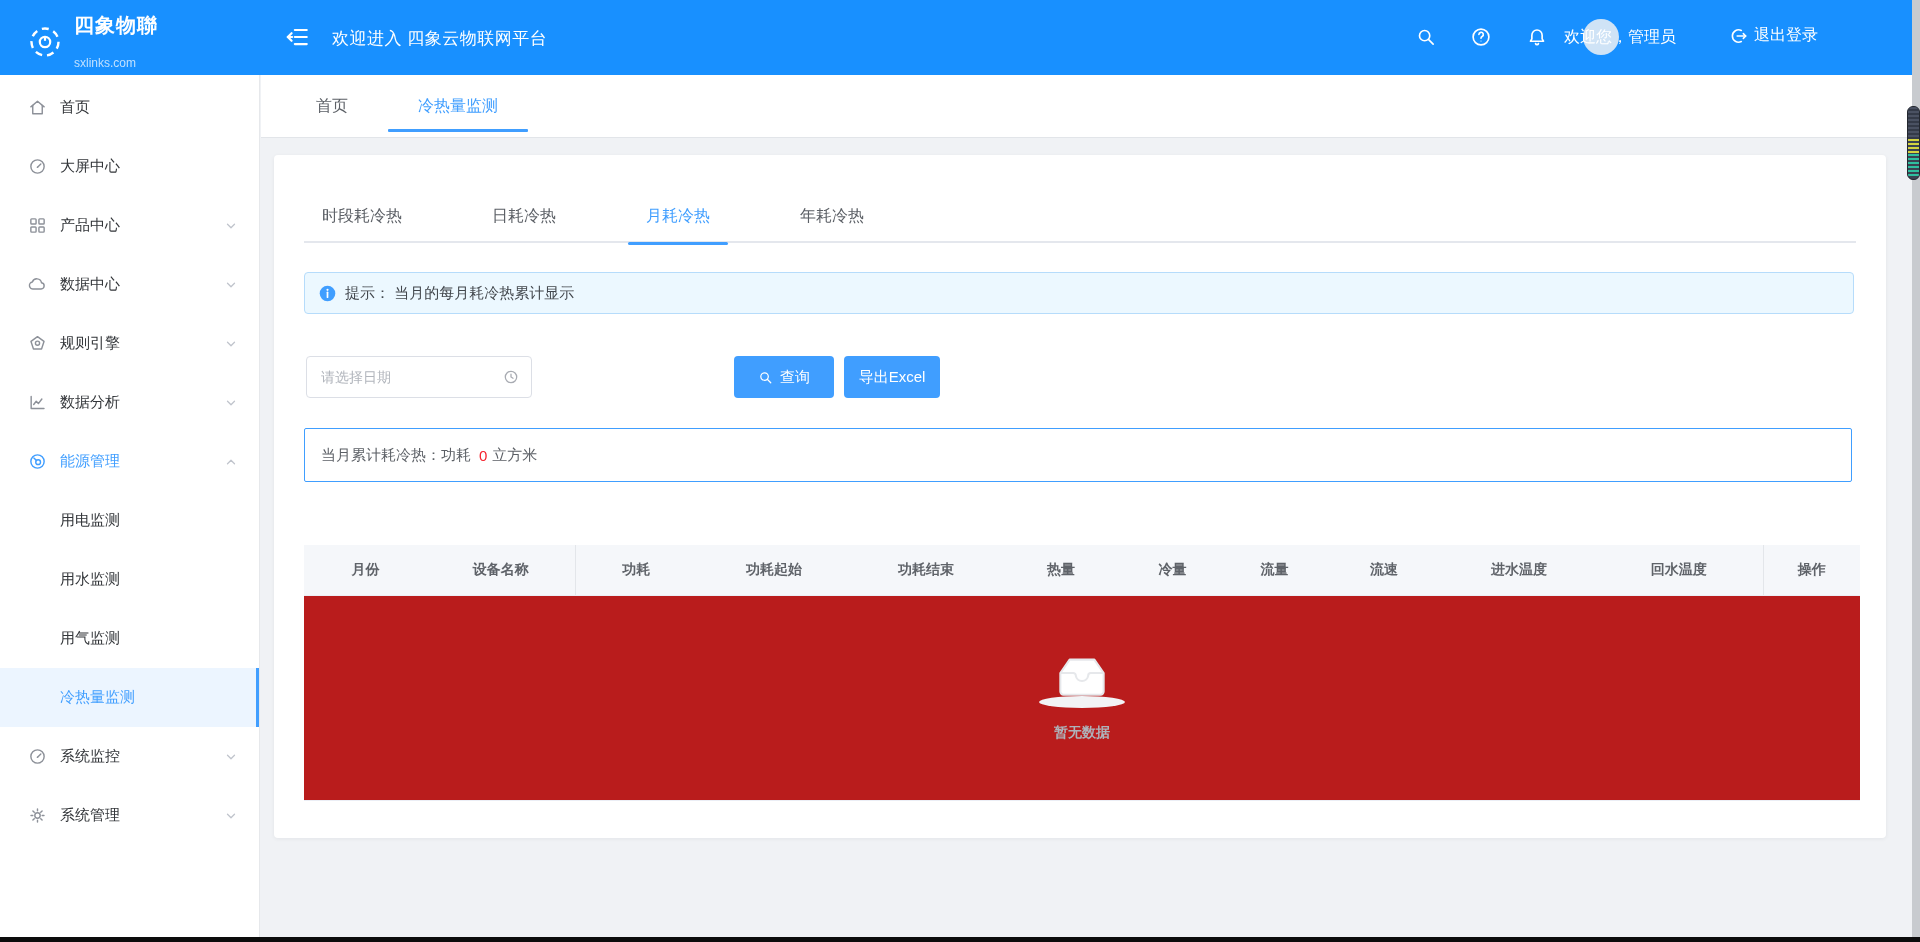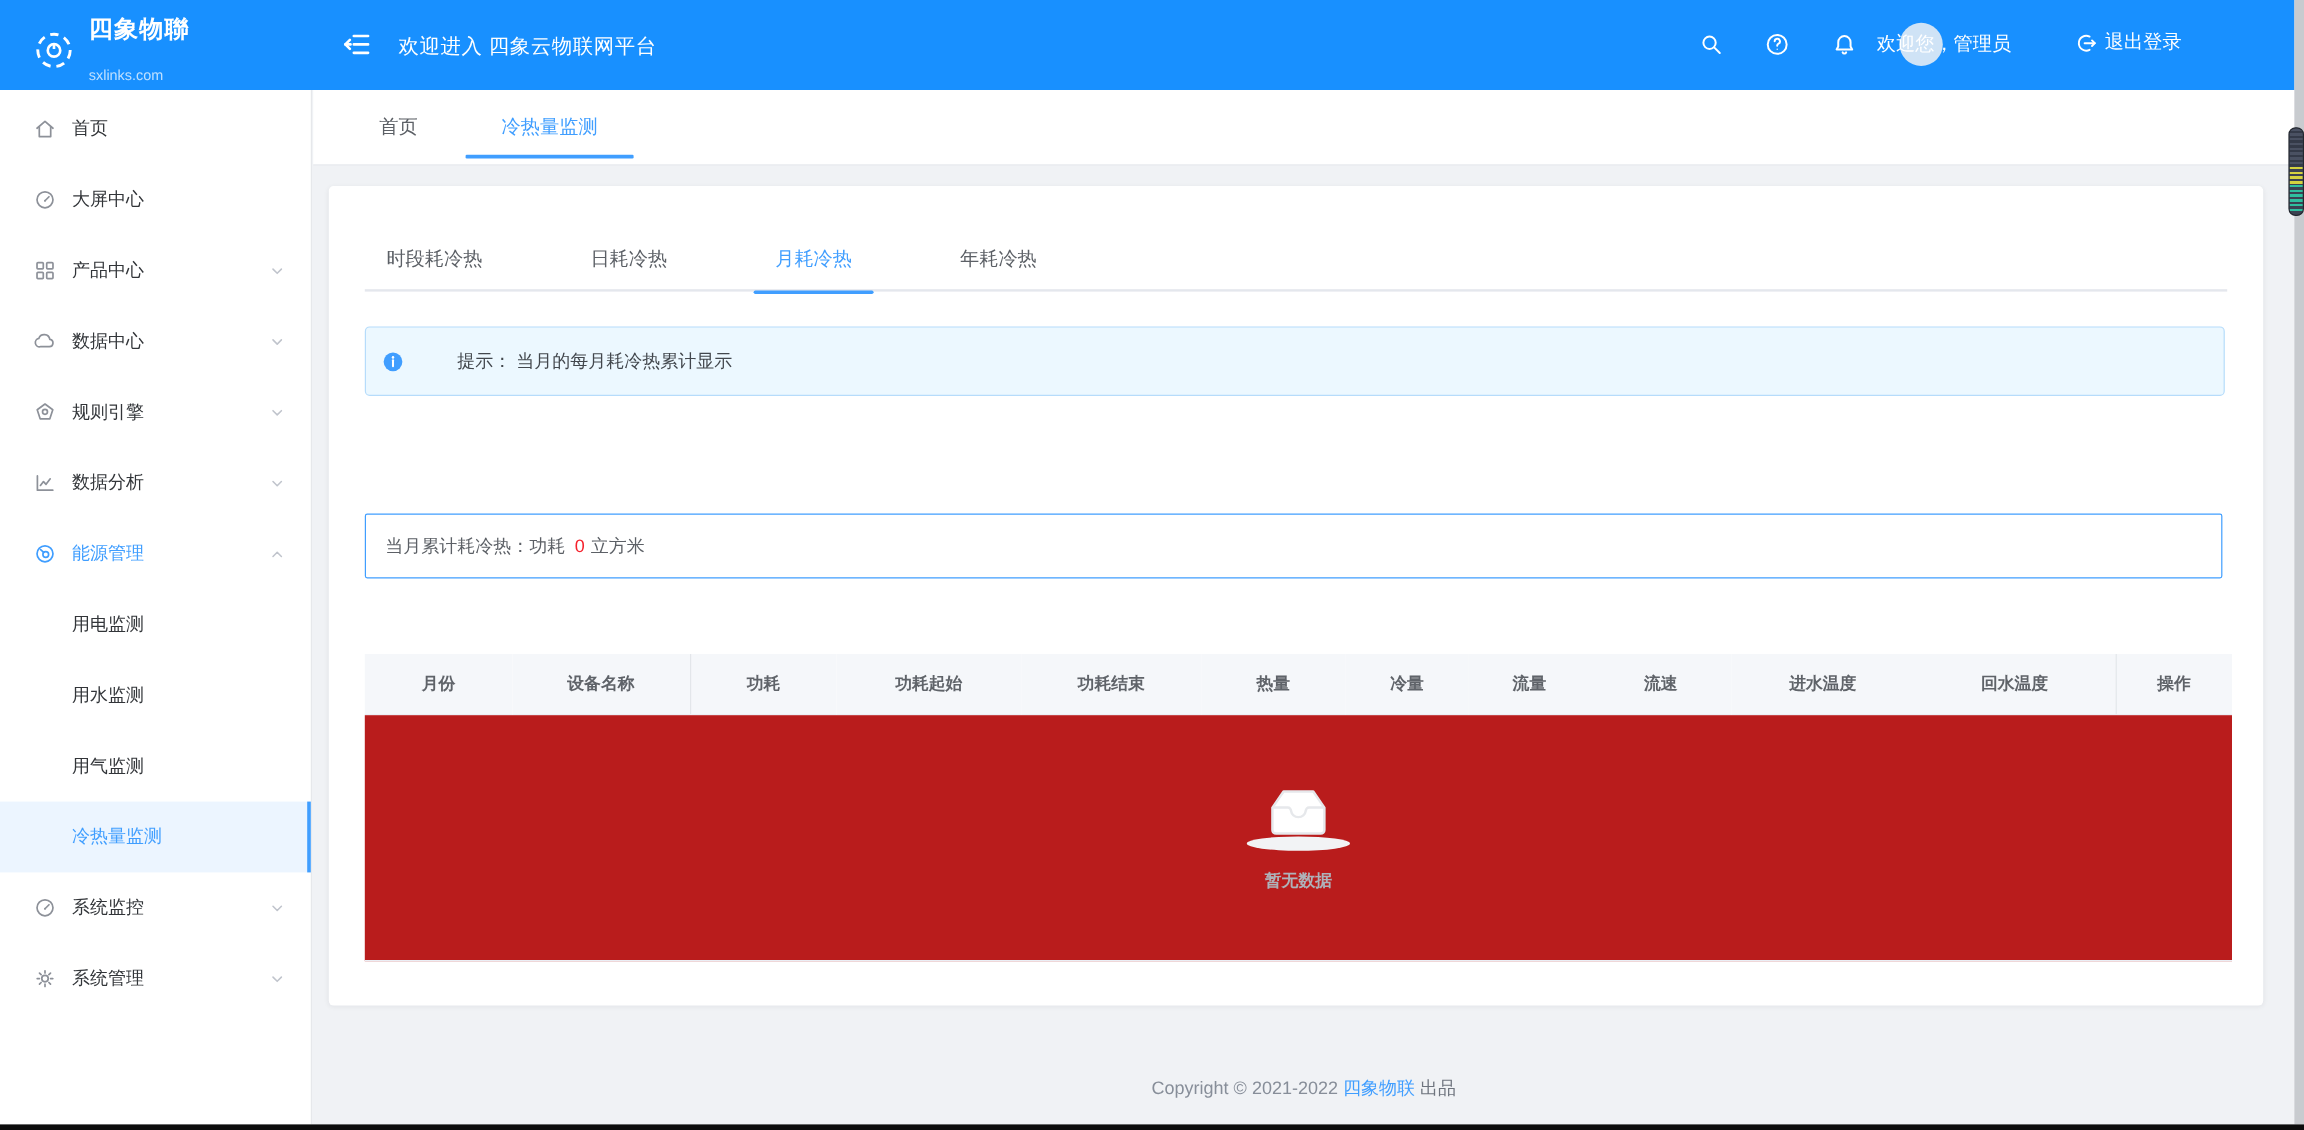--- a/index.html
+++ b/index.html
@@ -45,21 +45,21 @@
   .tag-active::after { content:""; position:absolute; left:0; right:0; bottom:6px; height:3px; background:#409eff; border-radius:1px; }
 
   
   .card { position:absolute; left:274px; top:155px; width:1612px; height:683px; background:#fff; border-radius:4px; box-shadow:0 1px 4px rgba(0,21,41,.06); z-index:2; }
 
   .inner-tabs { position:absolute; left:30px; right:30px; top:35px; height:53px; border-bottom:2px solid #e4e7ed; display:flex; }
   .itab { position:relative; display:flex; align-items:center; height:53px; padding:0 18px; margin-right:54px; font-size:16px; color:#5c6066; cursor:pointer; }
   .itab.active { color:#409eff;align-items:center; }
   .itab.active::after { content:""; position:absolute; left:0; right:0; bottom:-2px; height:3px; background:#409eff; border-radius:2px; }
 
-  .alert { position:absolute; left:30px; right:32px; top:117px; height:58px; background:#ecf8ff; border:1px solid #b6dcfb; border-radius:4px; display:flex; align-items:center; padding-left:14px;gap:36px; }
+  .alert { position:absolute; left:30px; right:32px; top:117px; height:42px; background:#ecf8ff; border:1px solid #b6dcfb; border-radius:4px; display:flex; align-items:center; padding-left:14px; }
   .alert-ico { width:17px; height:17px; margin-right:9px; flex:0 0 auto; }
   .alert-text { font-size:15px; color:#42474d; }
 
   .filter-row { position:absolute; left:30px; right:30px; top:201px; height:42px; }
   .date-box { position:absolute; left:2px; top:0; width:226px; height:42px; }
   .date-input { width:226px; height:42px; border:1px solid #dcdfe6; border-radius:4px; padding:0 36px 0 14px; font-size:14px; color:#606266; outline:none; background:#fff; font-family:inherit; }
   .date-input::placeholder { color:#b1b5bc; }
   .date-ico { position:absolute; right:12px; top:12px; width:18px; height:18px; color:#a8abb2; pointer-events:none; }
   .btn { position:absolute; top:0; height:42px; border:none; border-radius:4px; background:#409eff; color:#fff; font-size:15px; font-family:inherit; display:flex; align-items:center; justify-content:center; cursor:pointer; }
   .btn svg { width:15px; height:15px; margin-right:7px; }
@@ -288,20 +288,39 @@
 
     <div class="alert">
       <svg class="alert-ico" viewBox="0 0 24 24">
         <circle cx="12" cy="12" r="11" fill="#409eff"></circle>
         <path d="M12 10.2v7" stroke="#ffffff" stroke-width="2.4" stroke-linecap="round"></path>
         <circle cx="12" cy="6.8" r="1.5" fill="#ffffff"></circle>
       </svg>
       <span class="alert-text">提示： 当月的每月耗冷热累计显示</span>
     </div>
 
+    <div class="filter-row">
+      <div class="date-box">
+        <input class="date-input" type="text" readonly="" placeholder="请选择日期" style="">
+        <svg class="date-ico" viewBox="0 0 24 24" fill="none" stroke="currentColor" stroke-width="1.7" stroke-linecap="round">
+          <circle cx="12" cy="12" r="7.6"></circle>
+            <path d="M12 8.2V12l2.7 1.7"></path>
+        </svg>
+      </div>
+      <button class="btn btn-query">
+        <svg viewBox="0 0 24 24" fill="none" stroke="#ffffff" stroke-width="2" stroke-linecap="round">
+          <circle cx="10.5" cy="10.5" r="6"></circle>
+            <path d="M15.2 15.2L20.4 20.4"></path>
+        </svg>
+        <span>查询</span>
+      </button>
+      <button class="btn btn-export">
+        <span>导出Excel</span>
+      </button>
+    </div>
 
     <div class="summary">
       <span>当月累计耗冷热：</span>
       <span class="metric">功耗</span>
       <span class="red">0</span>
       <span>立方米</span>
     </div>
 
     <div class="table-wrap">
       <table class="grid">
@@ -342,25 +361,20 @@
             <path d="M11 26 L20 13 H44 L53 26 V44 a3 3 0 0 1 -3 3 H14 a3 3 0 0 1 -3 -3 Z" fill="#ffffff" stroke="#e6e8eb" stroke-width="2" stroke-linejoin="round"></path>
             <path d="M11 26 h12.5 a2.5 2.5 0 0 1 2.5 2.5 a6 6 0 0 0 6 5.2 a6 6 0 0 0 6 -5.2 a2.5 2.5 0 0 1 2.5 -2.5 H53" fill="none" stroke="#e6e8eb" stroke-width="2" stroke-linejoin="round"></path>
           </svg>
           <div class="empty-shadow"></div>
           <div class="empty-label">暂无数据</div>
         </div>
       </div>
     </div>
   </div>
 
-  <div class="footer">
-    <span>Copyright © 2021-2022</span>
-    <span class="brand">四象物联</span>
-    <span class="suffix">出品</span>
-  </div>
 
   <div class="bottom-strip"></div>
 
   <div class="scroll-track"></div>
   <div class="scroll-thumb">
     <div class="stripe stripe-dark"></div>
     <div class="stripe stripe-yellow"></div>
     <div class="stripe stripe-teal"></div>
   </div>
 

